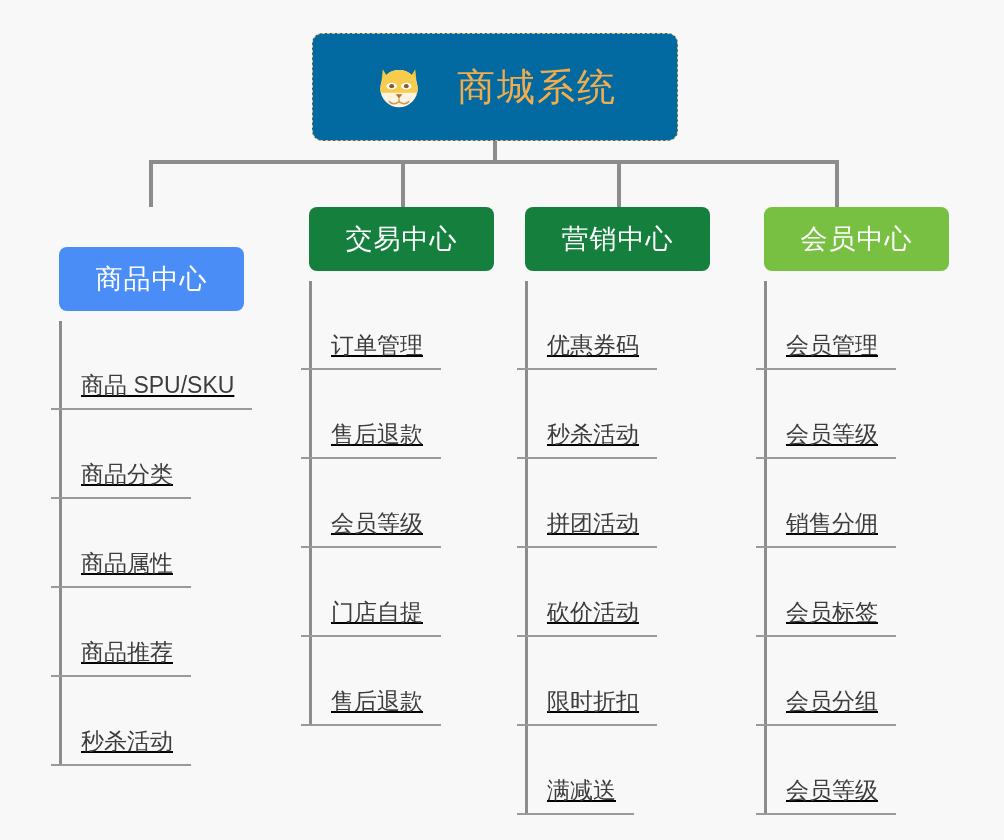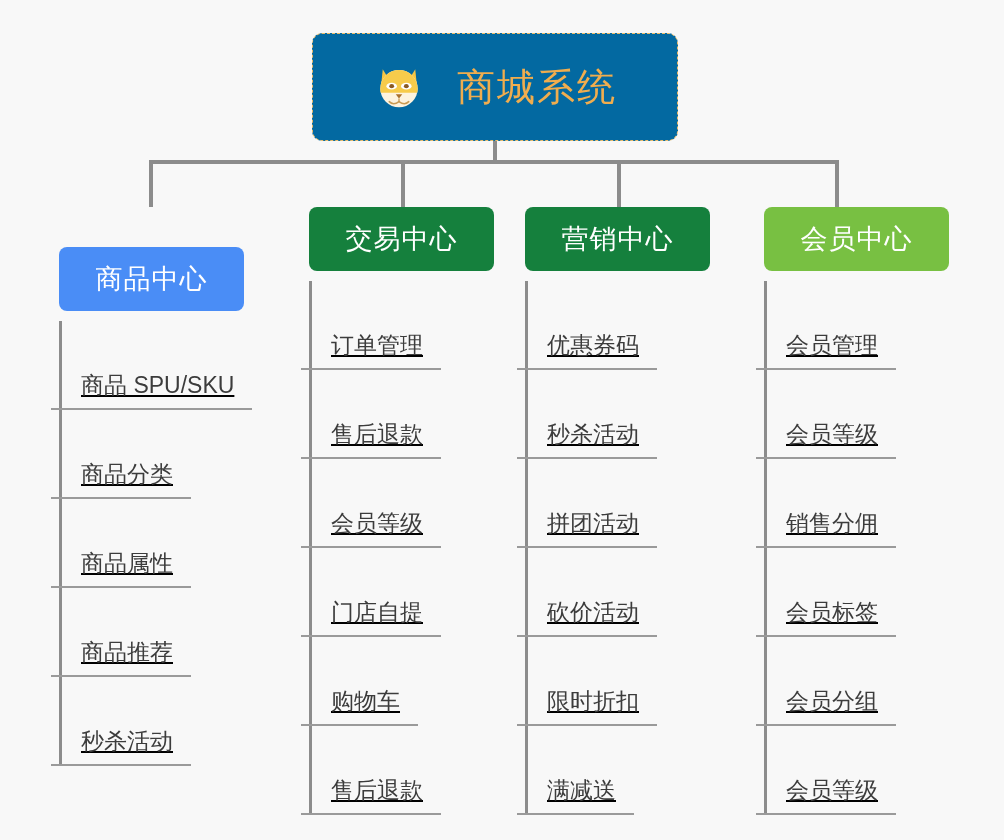--- a/index.html
+++ b/index.html
@@ -178,23 +178,20 @@
       <div class="leaf-item">
           <span class="leaf-label">售后退款</span>
         </div>
       <div class="leaf-item">
           <span class="leaf-label">会员等级</span>
         </div>
       <div class="leaf-item">
           <span class="leaf-label">门店自提</span>
         </div>
       <div class="leaf-item">
-          <span class="leaf-label">购物车</span>
-        </div>
-      <div class="leaf-item">
           <span class="leaf-label">售后退款</span>
         </div>
     </div>
   </div>
 
   <div class="column col2">
     <div class="cat-header" style="background: #15803d;">
       <span>营销中心</span>
     </div>
     <div class="leaf-stack">

